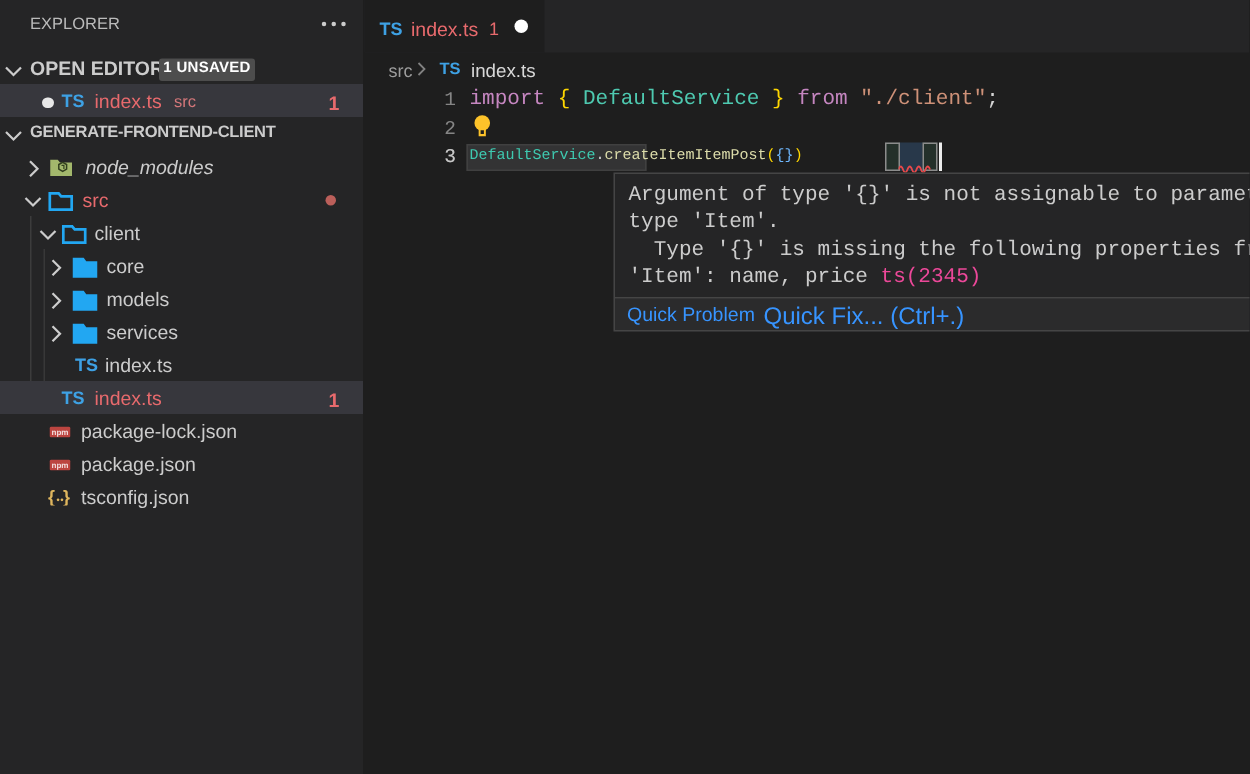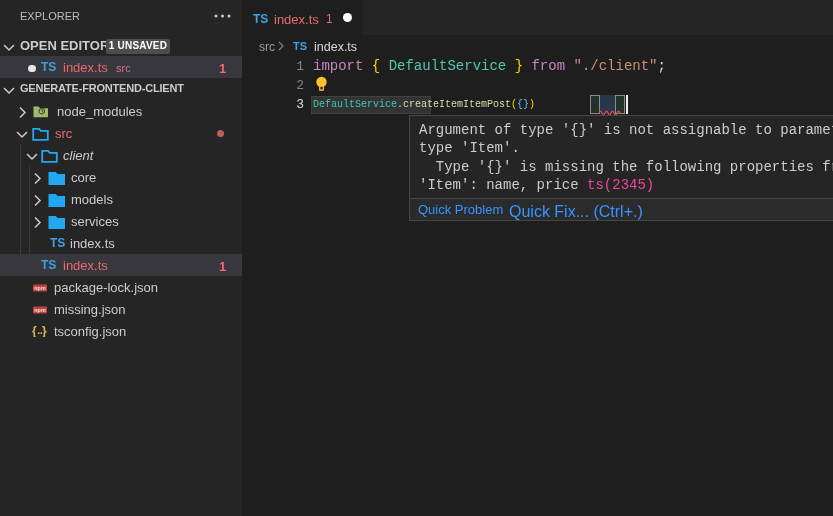--- a/index.html
+++ b/index.html
@@ -47,42 +47,42 @@
 
 <div class="row" style="top:100px;">
   <svg class="abs" style="left:14px;top:4px;" width="16" height="16" viewBox="0 0 16 16">
       <path d="M6 3.5 L11 8.5 L6 13.5" stroke="#cccccc" stroke-width="1.5" fill="none"></path>
     </svg>
   <svg class="abs" style="left:33px;top:5px;" width="16" height="13" viewBox="0 0 16 13">
     <path d="M0.5 1.5 h5 l1.5 1.8 h8 v9 h-14.5 z" fill="#a3b86c"></path>
     <path d="M8.8 3.2 l2.6 1.5 v3 l-2.6 1.5 l-2.6 -1.5 v-3 z" fill="none" stroke="#33401f" stroke-width="1"></path>
     <path d="M8 5.2 h1.6 v2.4" stroke="#33401f" stroke-width="0.8" fill="none"></path>
   </svg>
-  <div class="lbl" style="left:57px;">node_modules</div>
+  <div class="lbl" style="left:57px;font-style:italic;">node_modules</div>
 </div>
 
 <div class="row" style="top:122px;">
   <svg class="abs" style="left:14px;top:4px;" width="16" height="16" viewBox="0 0 16 16">
       <path d="M3 6 L8 11 L13 6" stroke="#cccccc" stroke-width="1.5" fill="none"></path>
     </svg>
   <svg class="abs" style="left:32px;top:5px;" width="17" height="14" viewBox="0 0 17 14">
     <path d="M1.2 1.9 h5.9 l1.7 2 h7 v8.9 h-14.6 z" fill="none" stroke="#22a7f2" stroke-width="1.8"></path>
   </svg>
   <div class="lbl" style="left:55px;color:#e86a6d;">src</div>
   <div class="abs" style="left:217px;top:8px;width:7px;height:7px;border-radius:50%;background:#bb5f5a;"></div>
 </div>
 
 <div class="row" style="top:144px;">
   <svg class="abs" style="left:24px;top:4px;" width="16" height="16" viewBox="0 0 16 16">
       <path d="M3 6 L8 11 L13 6" stroke="#cccccc" stroke-width="1.5" fill="none"></path>
     </svg>
   <svg class="abs" style="left:41px;top:5px;" width="17" height="14" viewBox="0 0 17 14">
     <path d="M1.2 1.9 h5.9 l1.7 2 h7 v8.9 h-14.6 z" fill="none" stroke="#22a7f2" stroke-width="1.8"></path>
   </svg>
-  <div class="lbl" style="left:63px;font-style:italic;">client</div>
+  <div class="lbl" style="left:63px;">client</div>
 </div>
 
 <div class="row" style="top:166px;">
   <svg class="abs" style="left:29px;top:4px;" width="16" height="16" viewBox="0 0 16 16">
       <path d="M6 3.5 L11 8.5 L6 13.5" stroke="#cccccc" stroke-width="1.5" fill="none"></path>
     </svg>
   <svg class="abs" style="left:48px;top:5px;" width="17" height="15" viewBox="0 0 17 15">
     <path d="M0.5 0.9 h7.3 l1.7 2.2 h7.5 v11 h-16.5 z" fill="#22a7f2"></path>
   </svg>
   <div class="lbl" style="left:71px;">core</div>
@@ -125,21 +125,21 @@
       <text x="7" y="6" text-anchor="middle" font-family="Liberation Sans" font-size="5.4" font-weight="bold" fill="#f3dede">npm</text>
     </svg>
   <div class="lbl" style="left:54px;">package-lock.json</div>
 </div>
 
 <div class="row" style="top:298px;">
   <svg class="abs" style="left:33px;top:8px;" width="14" height="8" viewBox="0 0 14 8">
       <rect x="0" y="0.5" width="14" height="7" rx="1" fill="#bc4540"></rect>
       <text x="7" y="6" text-anchor="middle" font-family="Liberation Sans" font-size="5.4" font-weight="bold" fill="#f3dede">npm</text>
     </svg>
-  <div class="lbl" style="left:54px;">missing.json</div>
+  <div class="lbl" style="left:54px;">package.json</div>
 </div>
 
 <div class="row" style="top:320px;">
   <svg class="abs" style="left:32px;top:5px;" width="16" height="12" viewBox="0 0 16 12">
       <text x="0" y="10" font-family="Liberation Sans" font-size="12" font-weight="bold" fill="#dfb65e">{</text>
       <text x="10" y="10" font-family="Liberation Sans" font-size="12" font-weight="bold" fill="#dfb65e">}</text>
       <circle cx="6.7" cy="8.2" r="0.9" fill="#dfb65e"></circle>
       <circle cx="9.3" cy="8.2" r="0.9" fill="#dfb65e"></circle>
     </svg>
   <div class="lbl" style="left:54px;">tsconfig.json</div>

